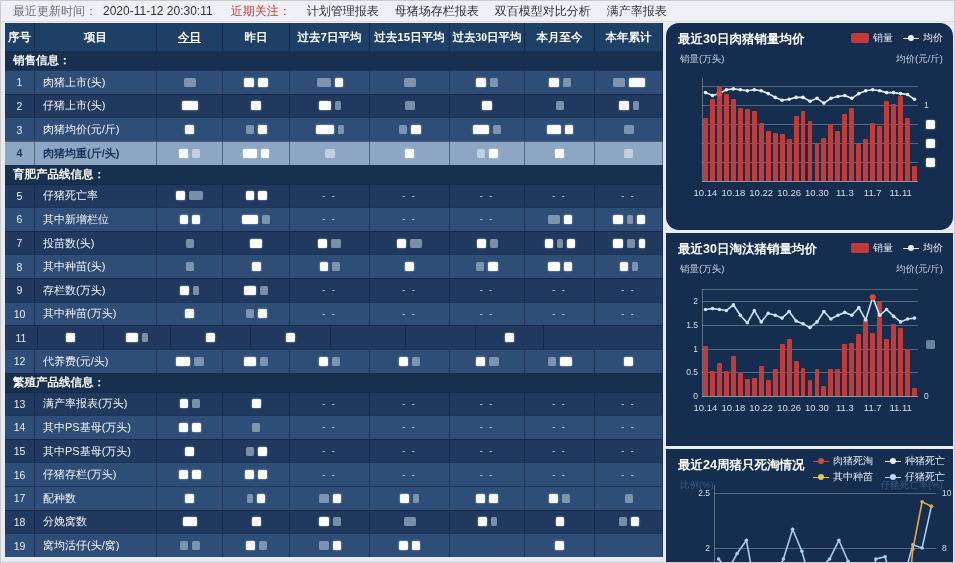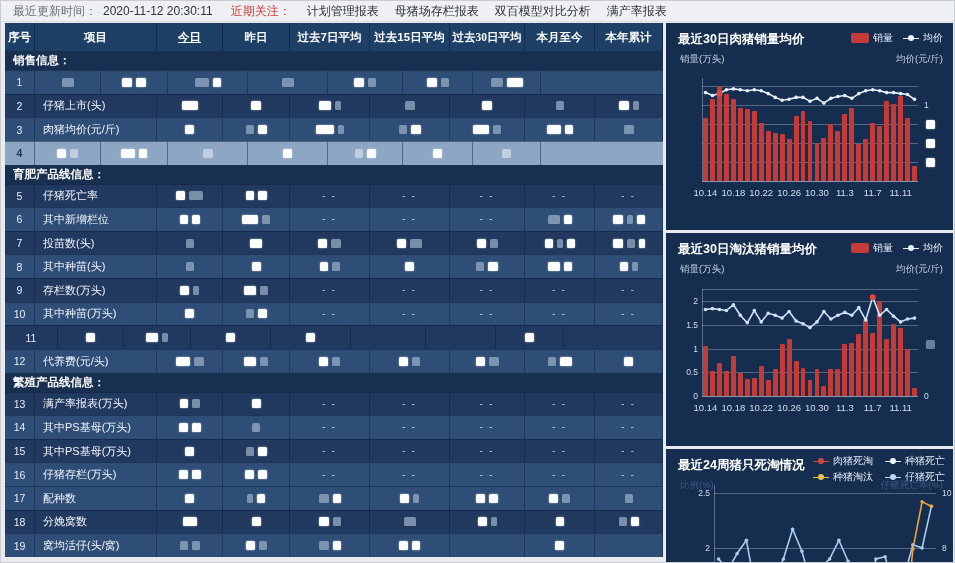--- a/index.html
+++ b/index.html
@@ -24,21 +24,21 @@
   .trow .c.num{color:#e8edf4;font-size:10.5px;}
   .trow .c.lab{justify-content:flex-start;padding-left:8px;color:#f2f5f9;font-size:11px;}
   .trow.v-sel .c.num,.trow.v-sel .c.lab{color:#16335c;font-weight:bold;}
   .bw{height:9px;background:#fbfcfd;border-radius:1.5px;box-shadow:0 0 2px rgba(255,255,255,.65);flex:none;}
   .bg2{height:9px;background:#9fb2c9;opacity:.7;border-radius:1.5px;flex:none;}
   .v-sel .bg2{background:#c7d4e4;opacity:.9;}
   .dash{color:#dfe6ee;font-size:9px;letter-spacing:2px;}
   
   .chartsCol{position:absolute;left:665px;top:22px;width:287px;height:541px;}
   .panel{position:absolute;left:0;width:287px;background:#152e4f;}
-  .p0{top:0;height:207px;}
+  .p0{top:0;height:207px;border-radius:13px;}
   .p1{top:210px;height:213px;}
   .p2{top:426px;height:212px;}
   .ptitle{position:absolute;left:12px;top:8px;color:#fff;font-size:12.5px;font-weight:bold;}
   .plegend{position:absolute;right:10px;top:8px;display:flex;gap:10px;align-items:center;}
   .plegend2{position:absolute;right:8px;top:5px;display:grid;grid-template-columns:auto auto;column-gap:12px;row-gap:2px;}
   .litem{display:flex;align-items:center;gap:4px;color:#e8eef6;font-size:10px;white-space:nowrap;}
   .sw-bar{width:18px;height:10px;border-radius:2px;}
   .sw-line{position:relative;width:16px;height:10px;}
   .sw-line .ln{position:absolute;left:0;top:4.5px;width:16px;height:1.5px;}
   .sw-line .dt{position:absolute;left:5px;top:2px;width:6px;height:6px;border-radius:50%;}
@@ -80,20 +80,21 @@
         <div class="hc" style="width: 67px;">昨日</div>
         <div class="hc" style="width: 80px;">过去7日平均</div>
         <div class="hc" style="width: 80px;">过去15日平均</div>
         <div class="hc" style="width: 75px; font-family: Liberation Serif, serif;">过去30日平均</div>
         <div class="hc" style="width: 70px;">本月至今</div>
         <div class="hc" style="width: 68px;">本年累计</div>
       </div>
       <div class="grow">销售信息：</div>
       <div class="trow v-m">
         <div class="c num" style="width: 30px;">1</div>
+        <div class="c lab" style="width: 122px;">肉猪上市(头)</div>
         <div class="c" style="width: 66px;">
           <span class="bg2" style="width: 12px;"></span>
         </div>
         <div class="c" style="width: 67px;">
           <span class="bw" style="width: 10px;"></span>
           <span class="bw" style="width: 10px;"></span>
         </div>
         <div class="c" style="width: 80px;">
           <span class="bg2" style="width: 14px;"></span>
           <span class="bw" style="width: 8px;"></span>
@@ -166,20 +167,21 @@
         <div class="c" style="width: 70px;">
           <span class="bw" style="width: 14px;"></span>
           <span class="bw" style="width: 8px;"></span>
         </div>
         <div class="c" style="width: 68px;">
           <span class="bg2" style="width: 10px;"></span>
         </div>
       </div>
       <div class="trow v-sel">
         <div class="c num" style="width: 30px;">4</div>
+        <div class="c lab" style="width: 122px;">肉猪均重(斤/头)</div>
         <div class="c" style="width: 66px;">
           <span class="bw" style="width: 9px;"></span>
           <span class="bg2" style="width: 8px;"></span>
         </div>
         <div class="c" style="width: 67px;">
           <span class="bw" style="width: 14px;"></span>
           <span class="bw" style="width: 8px;"></span>
         </div>
         <div class="c" style="width: 80px;">
           <span class="bg2" style="width: 10px;"></span>
@@ -364,21 +366,21 @@
           <span class="dash">- -</span>
         </div>
         <div class="c" style="width: 70px;">
           <span class="dash">- -</span>
         </div>
         <div class="c" style="width: 68px;">
           <span class="dash">- -</span>
         </div>
       </div>
       <div class="trow v-d">
-        <div class="c num" style="width: 53px;">11</div>
+        <div class="c num" style="width: 33px;">11</div>
         <div class="c" style="width: 66px;">
           <span class="bw" style="width: 9px;"></span>
         </div>
         <div class="c" style="width: 67px;">
           <span class="bw" style="width: 12px;"></span>
           <span class="bg2" style="width: 6px;"></span>
         </div>
         <div class="c" style="width: 80px;">
           <span class="bw" style="width: 9px;"></span>
         </div>
@@ -836,21 +838,21 @@
               <div class="ln" style="background: rgb(238, 243, 249);"></div>
               <div class="dt" style="background: rgb(238, 243, 249);"></div>
             </div>
             <span>种猪死亡</span>
           </div>
           <div class="litem">
             <div class="sw-line">
               <div class="ln" style="background: rgb(233, 194, 75);"></div>
               <div class="dt" style="background: rgb(233, 194, 75);"></div>
             </div>
-            <span>种猪淘汰</span>
+            <span>其中种苗</span>
           </div>
           <div class="litem">
             <div class="sw-line">
               <div class="ln" style="background: rgb(188, 216, 242);"></div>
               <div class="dt" style="background: rgb(188, 216, 242);"></div>
             </div>
             <span>仔猪死亡</span>
           </div>
         </div>
         <div class="axlab l faint">比例(%)</div>

